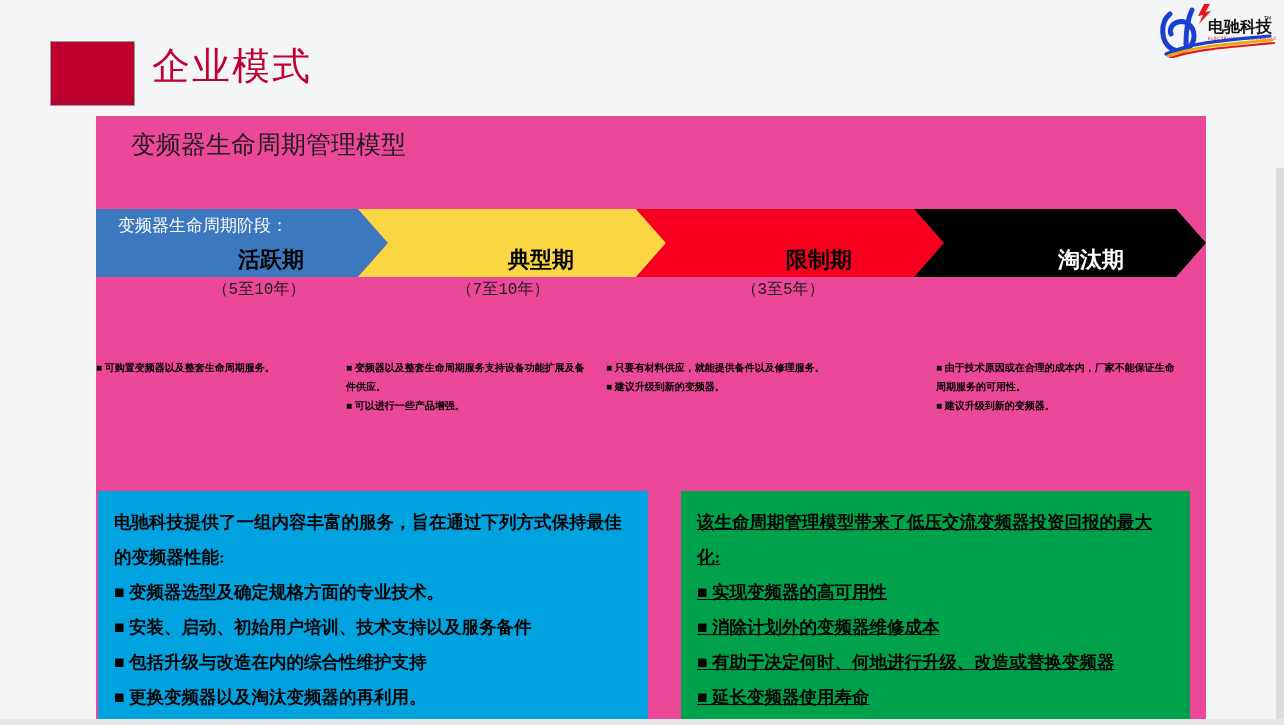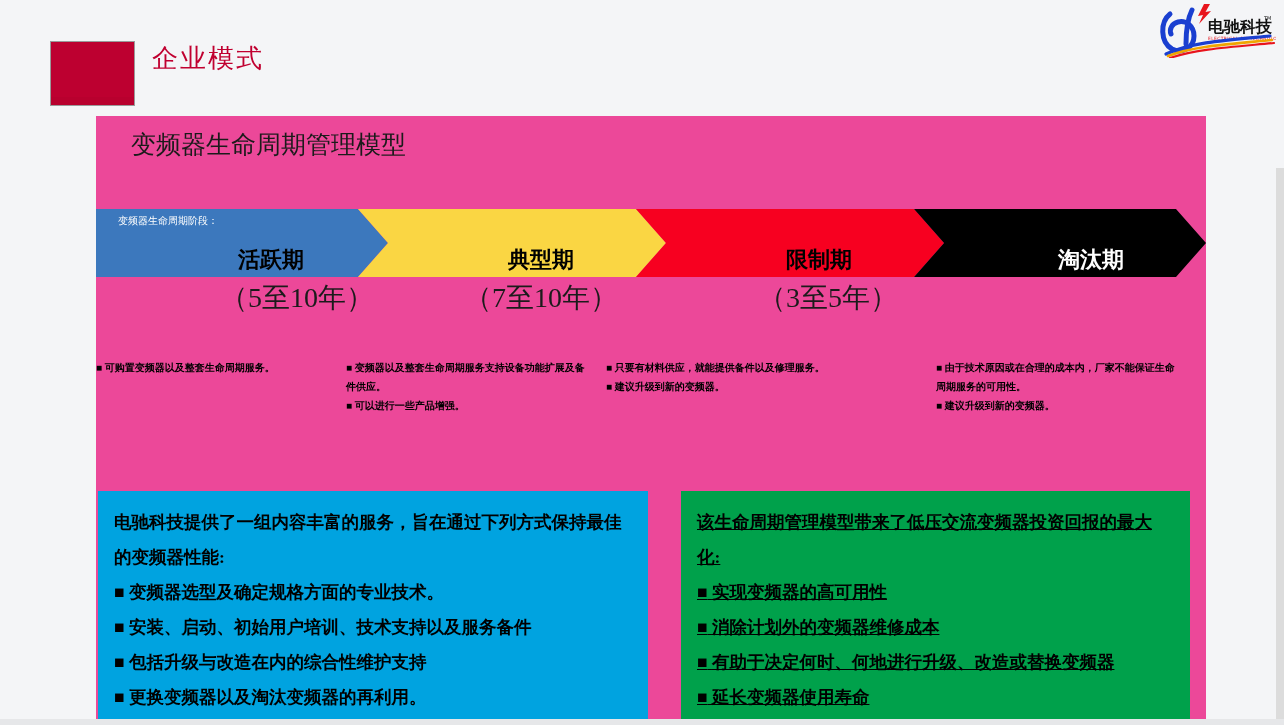--- a/index.html
+++ b/index.html
@@ -30,21 +30,21 @@
     box-sizing: border-box;
   }
   .title-square-inner {
     position: absolute; left: 0; top: 0;
     width: 83px; height: 55px;
     background: #bd0030;
   }
   .slide-title {
     position: absolute; left: 152px; top: 41px;
     font-family: "Liberation Serif", "DejaVu Serif", serif;
-    font-size: 26px;
+    font-size: 38px;
     color: #c00030;
     letter-spacing: 2px;
     white-space: nowrap;
   }
 
   
   .logo {
     position: absolute; right: 8px; top: 2px;
     width: 118px; height: 56px;
   }
@@ -67,41 +67,41 @@
 
   
   .band {
     position: absolute; left: 0px; top: 93px;
     width: 1110px; height: 68px;
   }
   .band svg { display:block; }
   .band-label {
     position: absolute;
     font-family: Liberation Sans, sans-serif;
-    font-size: 10px;
+    font-size: 17px;
     color: #ffffff;
     white-space: nowrap;
   }
   .stage-name {
     position: absolute;
     font-family: "Liberation Sans", "DejaVu Sans", sans-serif;
     font-size: 22px;
     font-weight: bold;
     color: #000000;
     white-space: nowrap;
     text-align: center;
   }
   .stage-name.on-dark { color: #ffffff; }
   .stage-dur {
     position: absolute;
-    font-family: Liberation Serif, serif;
-    font-size: 28px;
+    font-family: Liberation Mono, monospace;
+    font-size: 16px;
     color: #1b1b1b;
     white-space: nowrap;
-    text-align: right;
+    text-align: center;
   }
 
   
   .bullet-col {
     position: absolute;
     font-family: "Liberation Sans", "DejaVu Sans", sans-serif;
     font-size: 10px;
     font-weight: bold;
     color: #000000;
     line-height: 19px;

